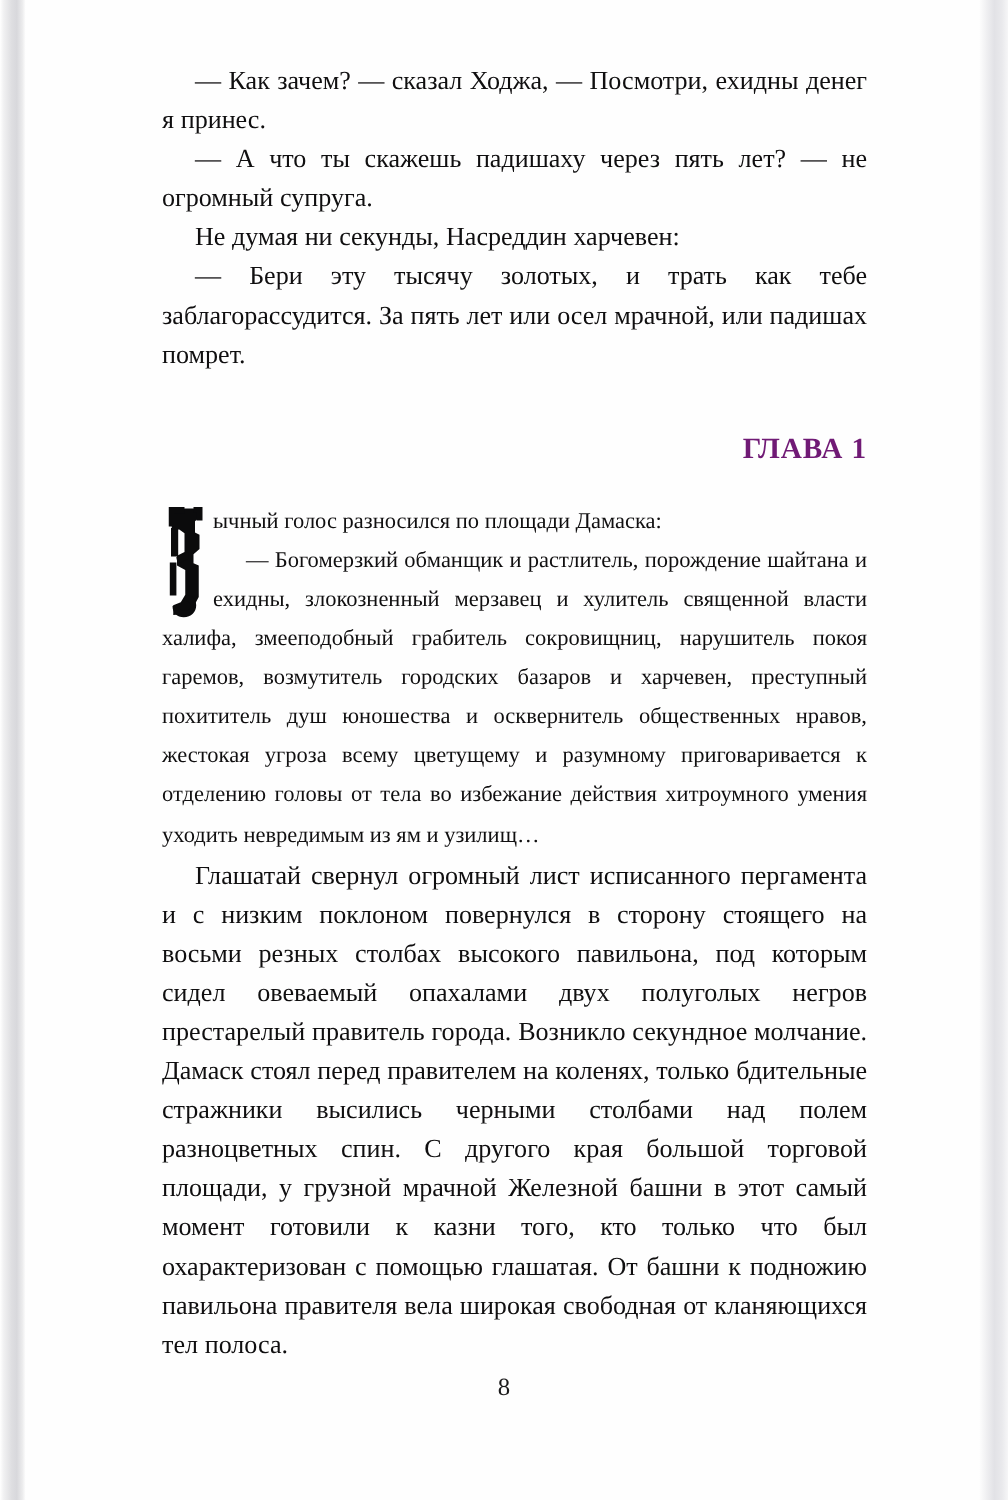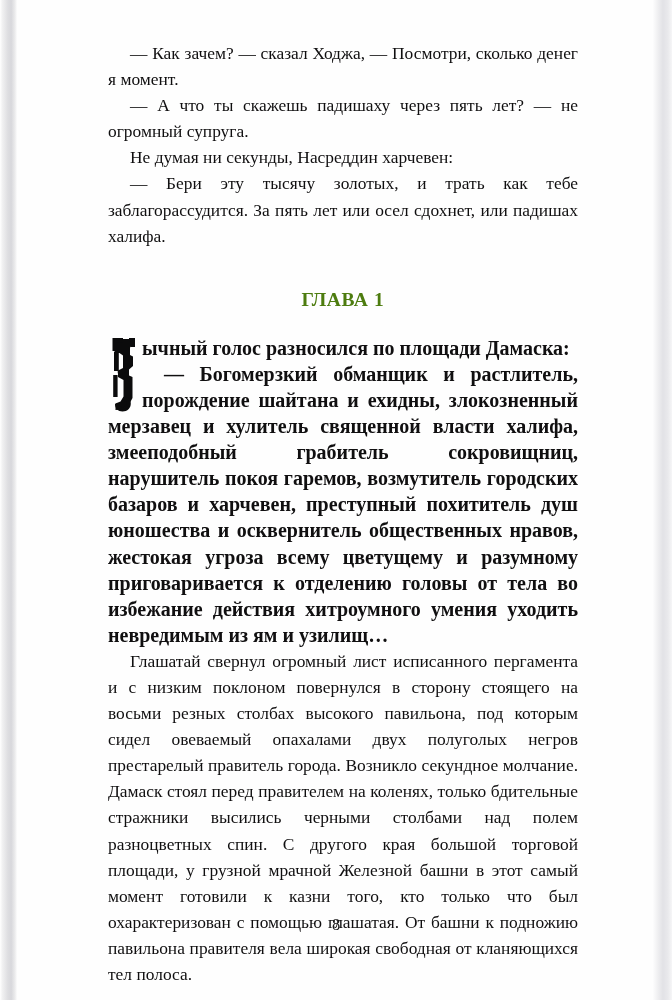--- a/index.html
+++ b/index.html
@@ -65,38 +65,37 @@
     -webkit-hyphens: none;
     hyphens: none;
     word-spacing: 0.1px;
   }
 
   h2.chapter-heading {
     margin: 0;
     font-size: 19.5px;
     line-height: 26px;
     font-weight: bold;
-    text-align: center;
-    color: #4d7c0f;
+    text-align: right;
+    color: #701a75;
     letter-spacing: 0.6px;
   }
 
   .chapter-gap-top   { height: 38px; }
   .chapter-gap-below { height: 22px; }
 
   
   .dropcap-par {
     position: relative;
     margin: 0;
-    font-size: 20px;
+    font-size: 15px;
     line-height: 26.1px;
     color: #100f10;
     text-align: justify;
     text-indent: 0;
-    font-weight: bold;
   }
   .dropcap-par .dc-float {
     float: left;
     width: 34px;
     height: 74px;
     margin: 1px 0 0 0;
     shape-outside: inset(0);
   }
   .dropcap-glyph {
     position: absolute;
@@ -125,27 +124,27 @@
 </head>
 <body>
 
 <div id="page">
 
   <div class="edge-shade-left"></div>
   <div class="edge-shade-right"></div>
 
   <div class="text-column">
 
-    <p class="body-par">— Как зачем? — сказал Ходжа, — Посмотри, сколько денег я момент.</p>
+    <p class="body-par">— Как зачем? — сказал Ходжа, — Посмотри, ехидны денег я принес.</p>
 
     <p class="body-par">— А что ты скажешь падишаху через пять лет? — не огромный супруга.</p>
 
     <p class="body-par">Не думая ни секунды, Насреддин харчевен:</p>
 
-    <p class="body-par">— Бери эту тысячу золотых, и трать как тебе заблагорассудится. За пять лет или осел сдохнет, или падишах халифа.</p>
+    <p class="body-par">— Бери эту тысячу золотых, и трать как тебе заблагорассудится. За пять лет или осел мрачной, или падишах помрет.</p>
 
     <div class="chapter-gap-top"></div>
 
     <h2 class="chapter-heading">ГЛАВА 1</h2>
 
     <div class="chapter-gap-below"></div>
 
     <p class="dropcap-par">
       <span class="dropcap-glyph">
         <svg width="34" height="78" viewBox="0 0 34 78" xmlns="http://www.w3.org/2000/svg">

